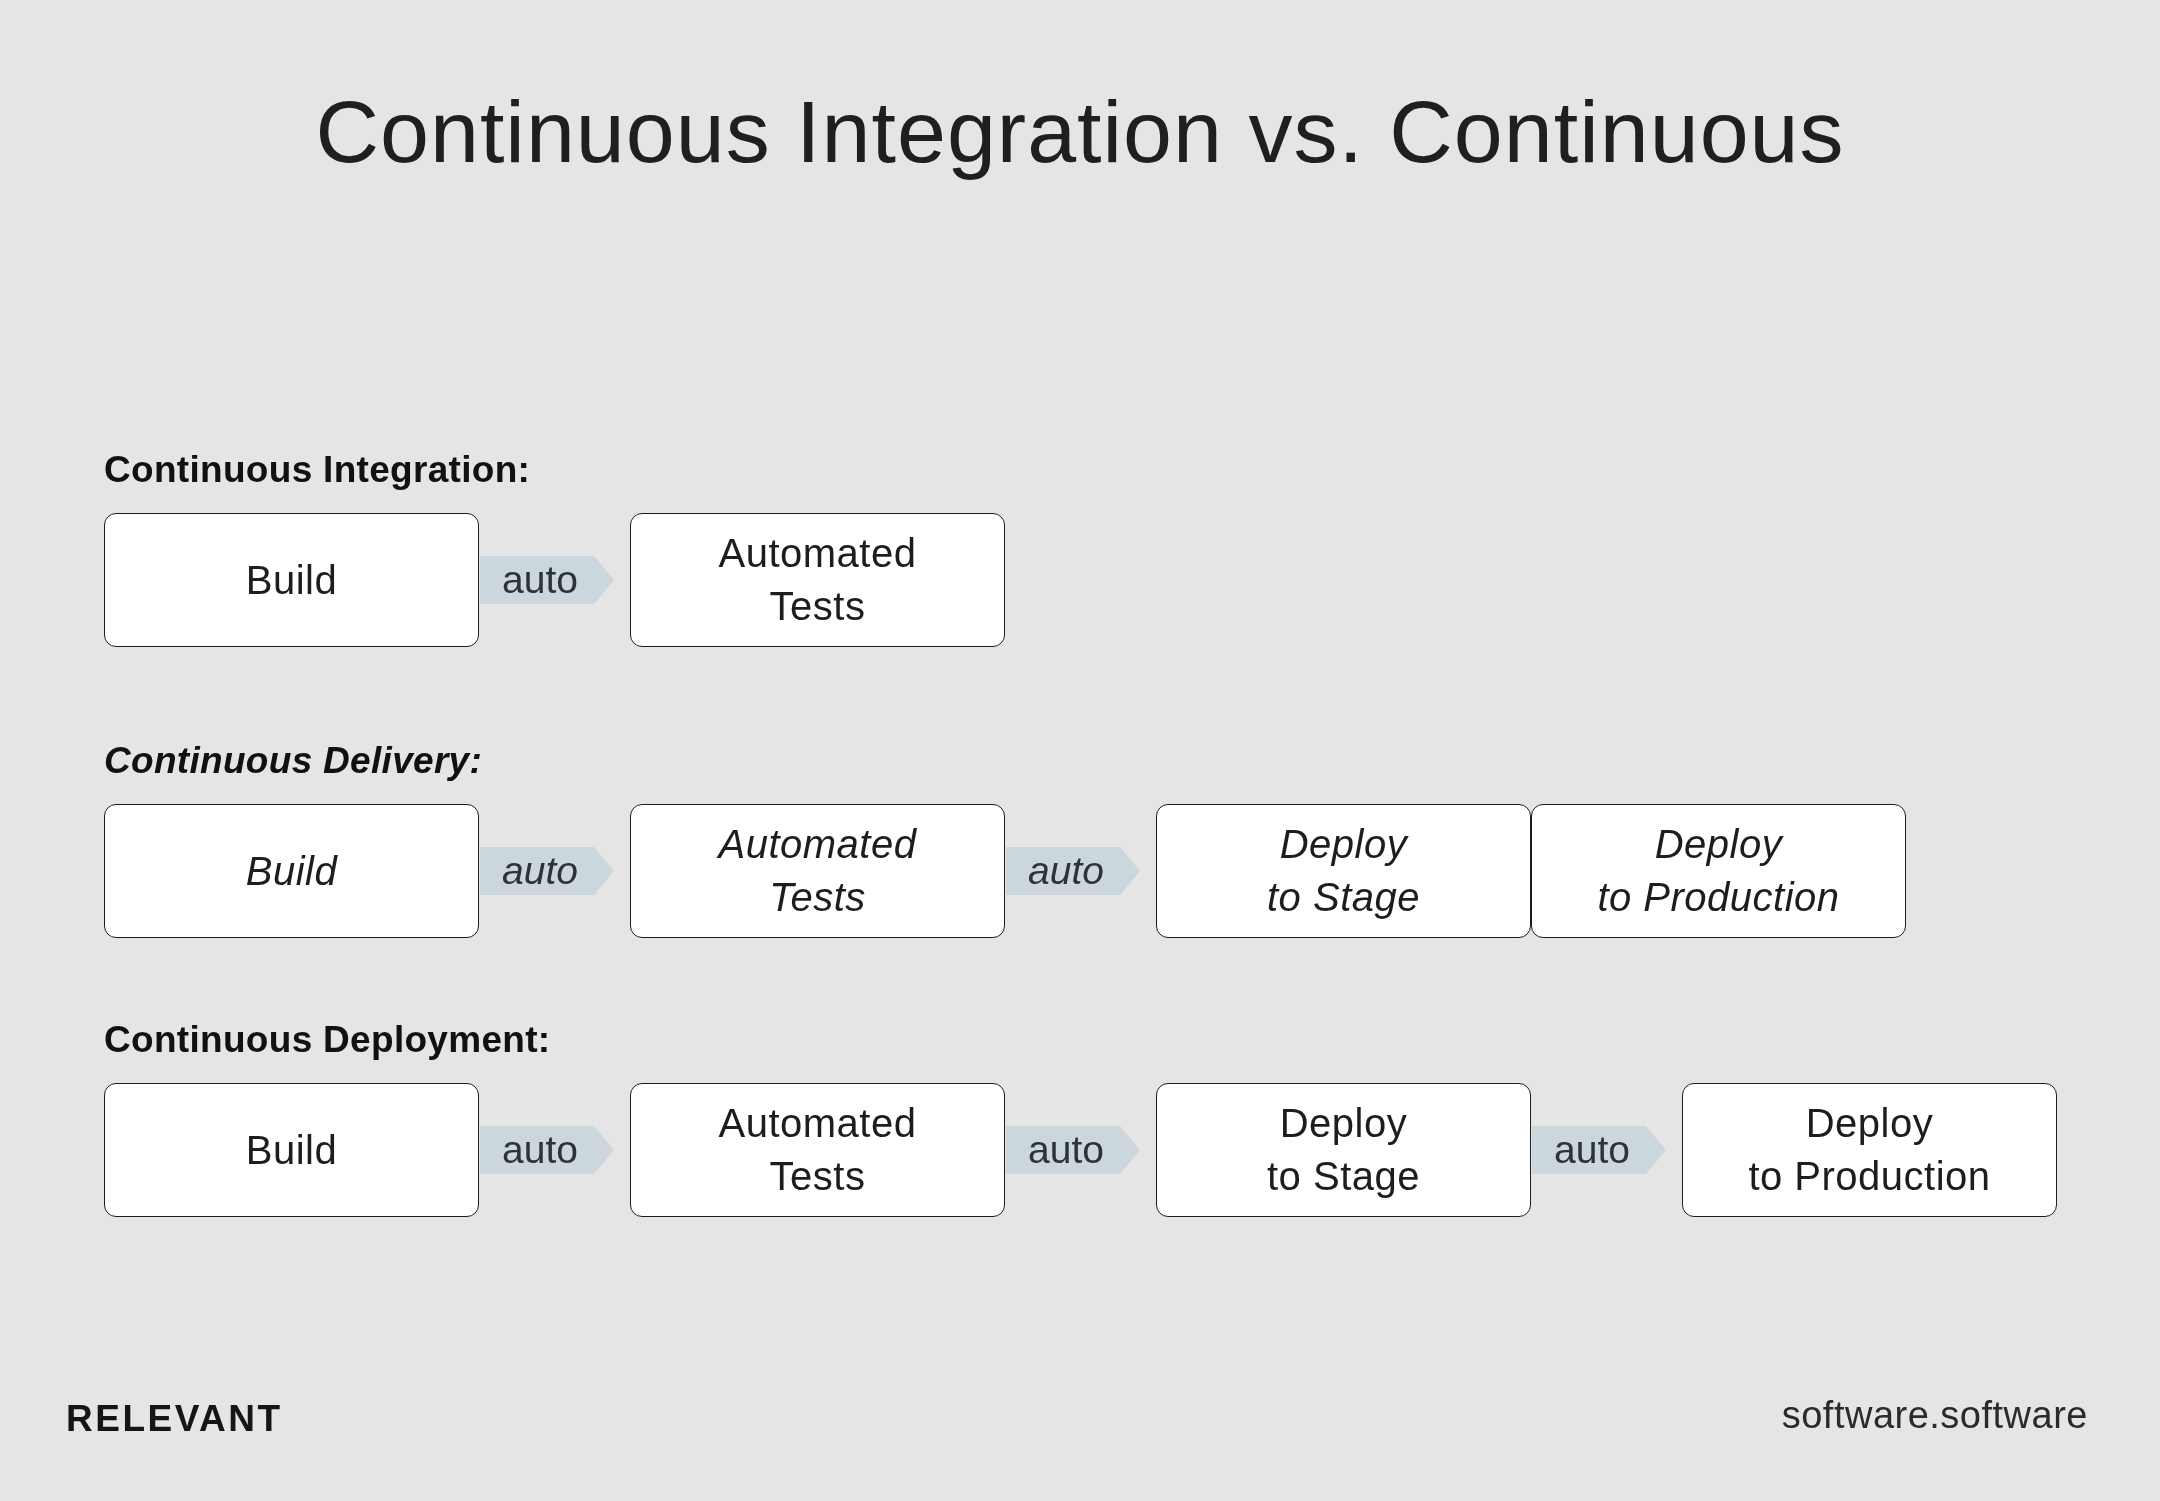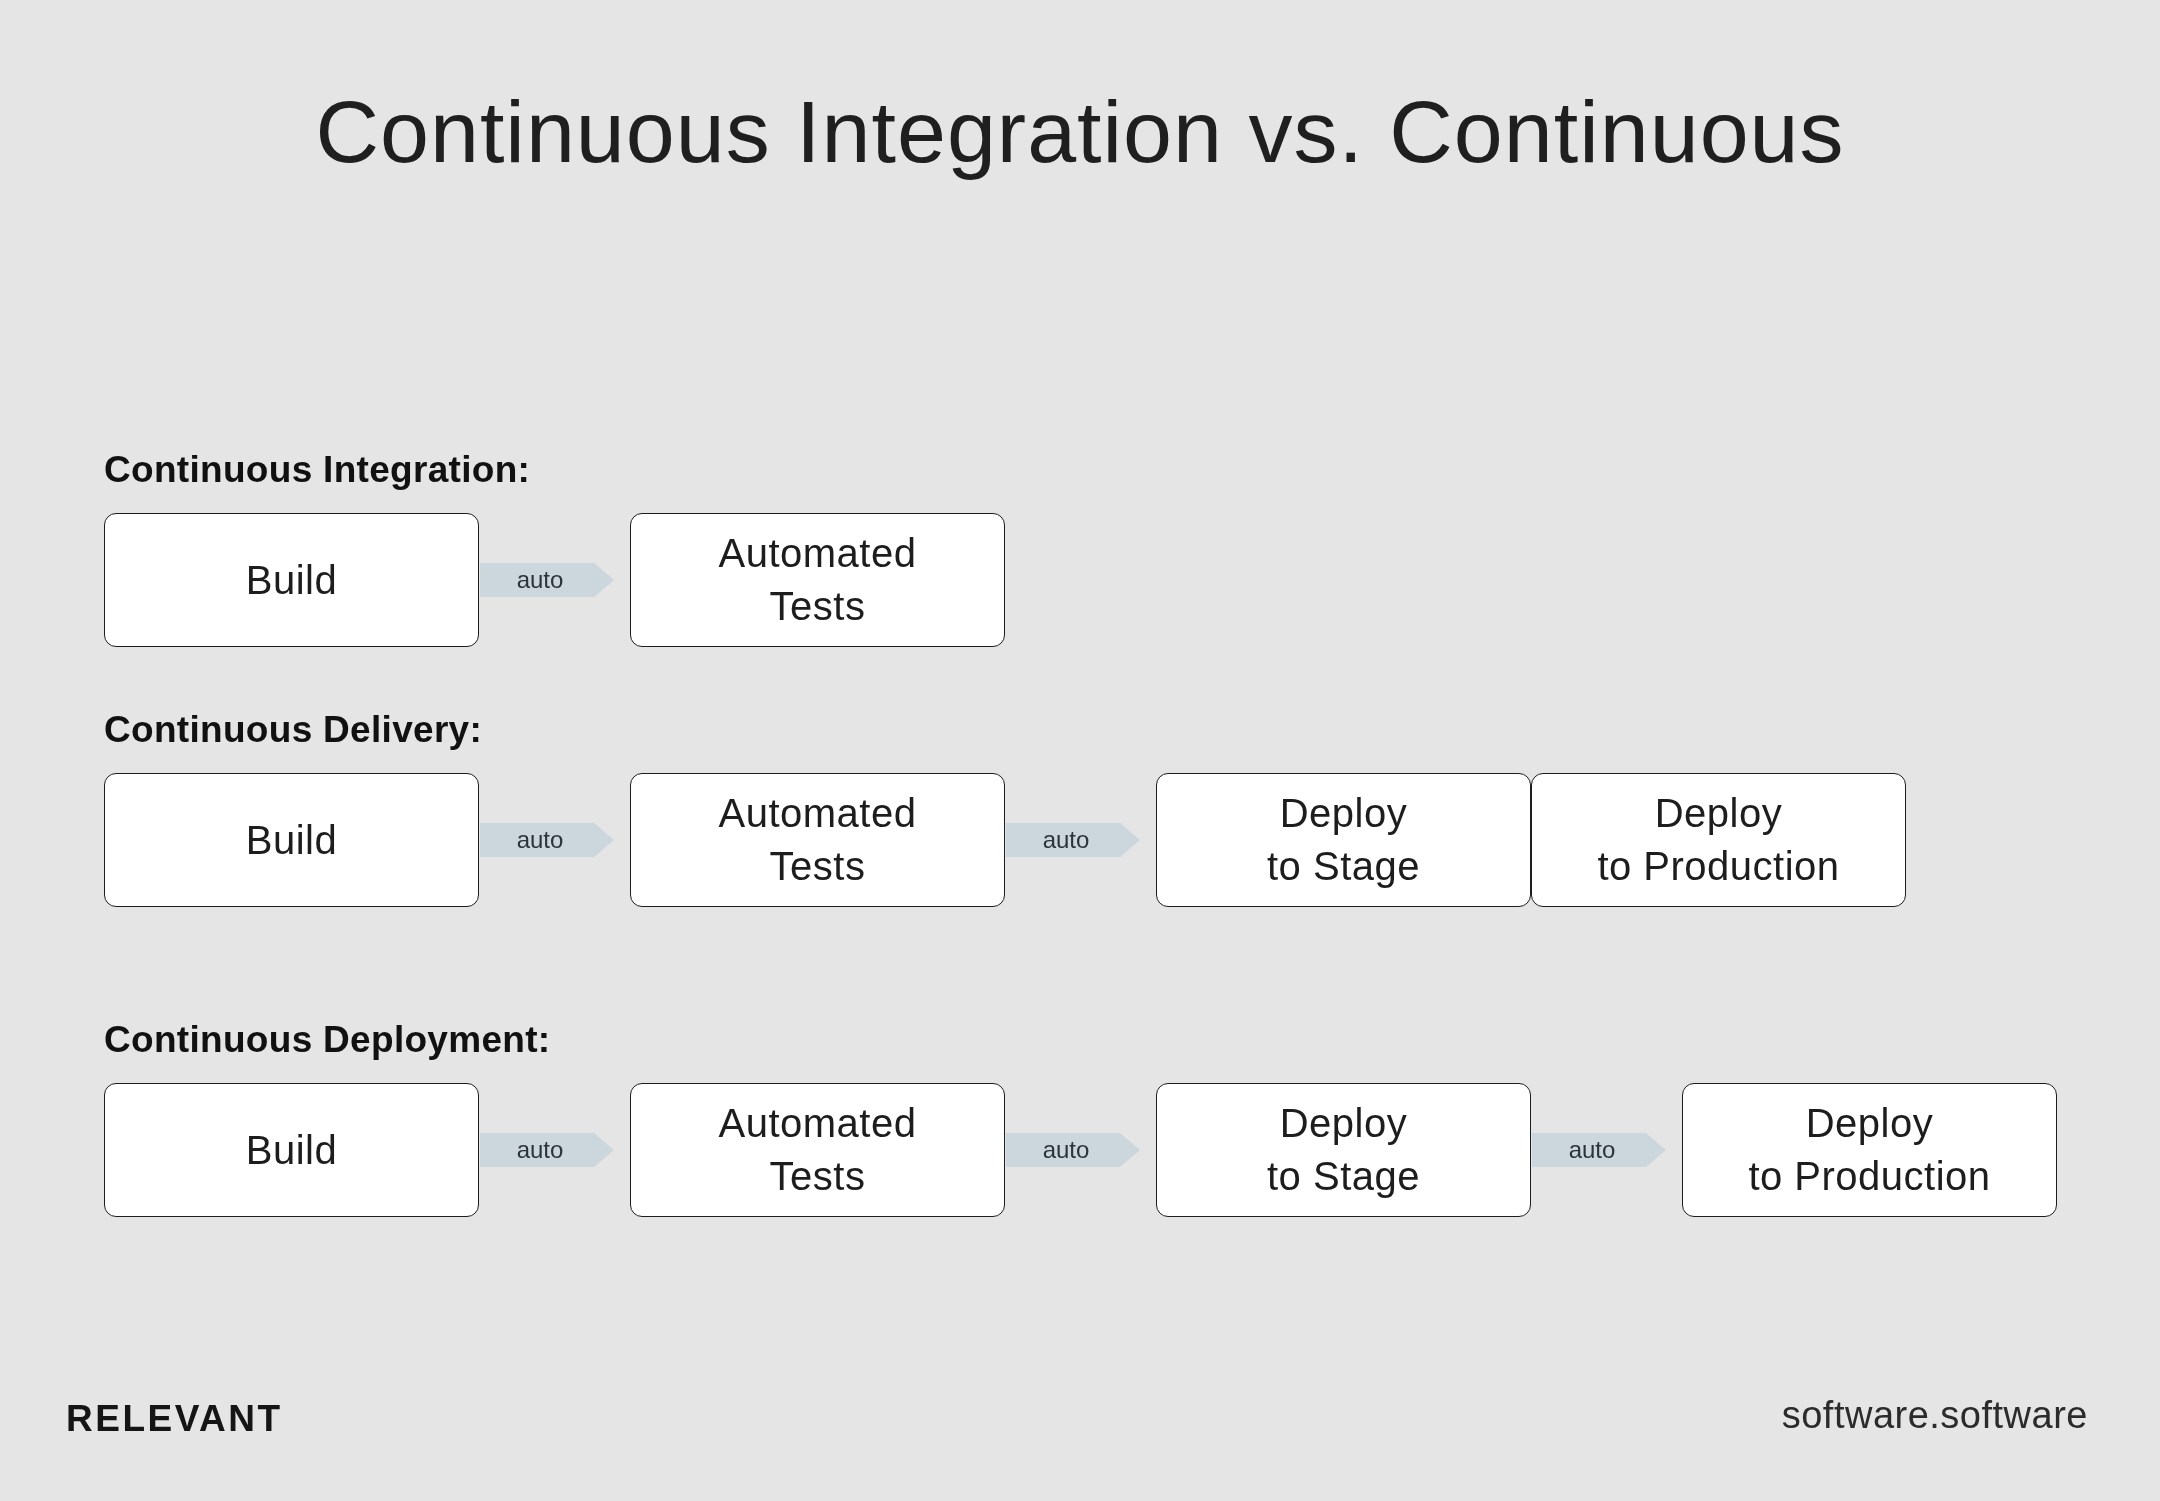--- a/index.html
+++ b/index.html
@@ -63,25 +63,25 @@
   .connector {
     width: 151px;
     height: 134px;
     display: flex;
     align-items: center;
     flex: 0 0 auto;
   }
   .arrow {
     margin-left: 1px;
     width: 134px;
-    height: 34px;
+    height: 48px;
     display: flex;
     align-items: center;
     justify-content: center;
-    font-size: 24px;
+    font-size: 39px;
     clip-path: polygon(0 0, calc(100% - 20px) 0, 100% 50%, calc(100% - 20px) 100%, 0 100%);
   }
   .arrow.auto   { background: var(--auto-fill, #ccd6dd);   color: var(--auto-text, #2c333a); }
   .arrow.manual { background: var(--manual-fill, #d9e8fb); color: var(--manual-text, #2c3a55); }
   .arrow span { padding-right: 14px; }
 
   
   .footer-logo {
     position: absolute;
     left: 66px;
@@ -117,21 +117,21 @@
       <div class="connector">
         <div class="arrow auto">
           <span>auto</span>
         </div>
       </div>
       <div class="step-box">Automated
 Tests</div>
     </div>
   </div>
 
-  <div class="section" style="top: 708px;">
+  <div class="section" style="top: 739px; font-style: italic;">
     <div class="section-label">Continuous Delivery:</div>
     <div class="flow">
       <div class="step-box">Build</div>
       <div class="connector">
         <div class="arrow auto">
           <span>auto</span>
         </div>
       </div>
       <div class="step-box">Automated
 Tests</div>

